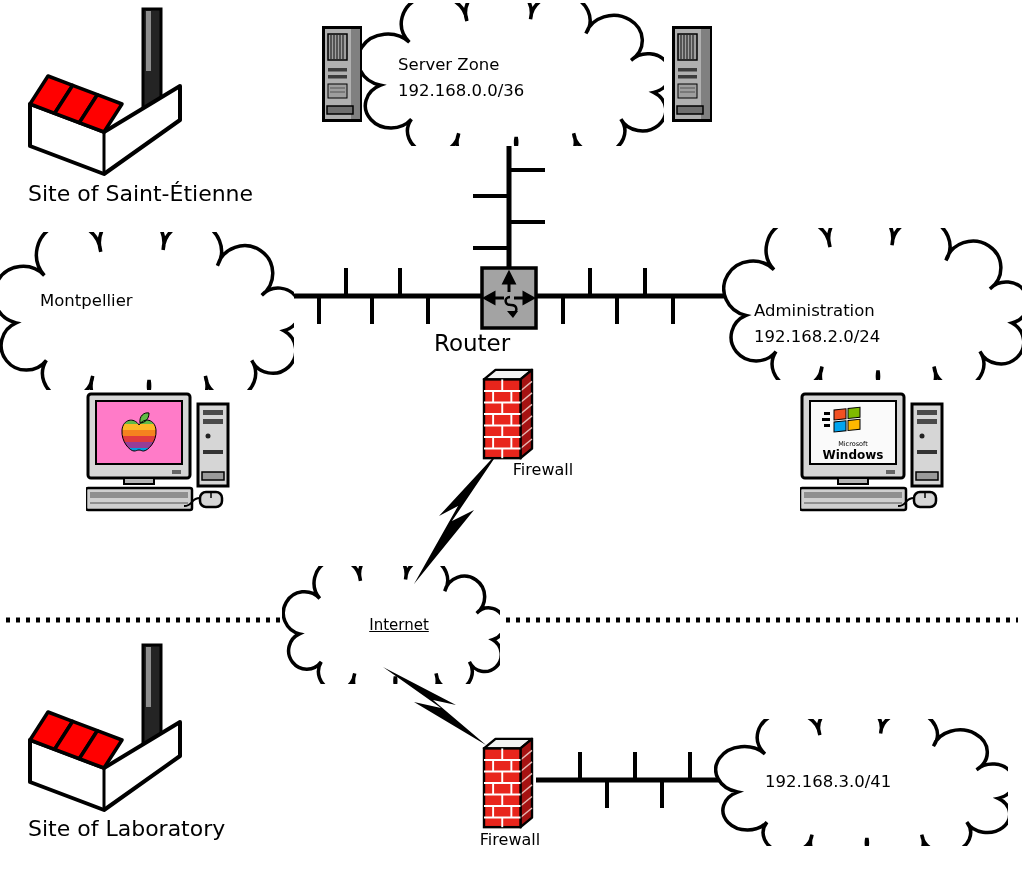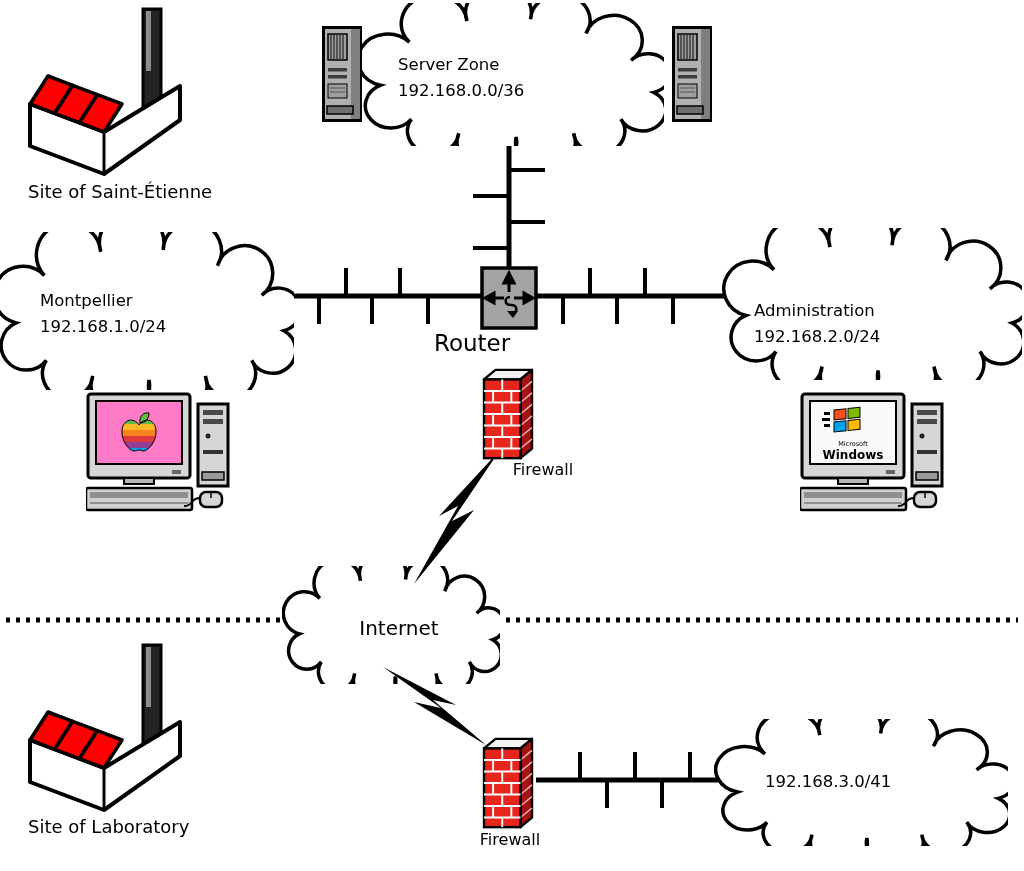--- a/index.html
+++ b/index.html
@@ -10,25 +10,25 @@
     --router-gray:#a3a3a3;
     --mac-screen-pink:#ff7bc8;
     --line-black:#000000;
   }
   html,body{width:1024px;height:871px;overflow:hidden;background:#fff;}
   body{font-family:"DejaVu Sans","Liberation Sans",sans-serif;color:#000;}
   .canvas{position:relative;width:1024px;height:871px;background:#fff;overflow:hidden;}
   .abs{position:absolute;}
   .layer{position:absolute;left:0;top:0;}
   .label{position:absolute;color:#000;white-space:nowrap;}
-  .site-label{font-size:18px;}
+  .site-label{font-size:22px;}
   .cloud-label{position:absolute;text-align:left;line-height:1.6;font-size:16.5px;color:#000;}
   .router-label{font-size:23px;}
   .fw-label{font-size:16px;text-align:center;}
-  .inet-label{font-size:20px;text-align:center;}
+  .inet-label{font-size:15px;text-align:center;text-decoration:underline;}
   svg text{font-family:"DejaVu Sans","Liberation Sans",sans-serif;}
 </style>
 </head>
 <body>
 
 <div class="canvas">
 
   <svg width="0" height="0" style="position:absolute" aria-hidden="true">
     <defs>
       <path id="cloud-shape" vector-effect="non-scaling-stroke" fill="#ffffff" stroke="#000000" stroke-width="3.5" d="M 24,92 A 29,29 0 1 1 52,44 A 32,32 0 1 1 108,20 A 32,32 0 1 1 170,18 A 29,29 0 1 1 224,34 A 28,28 0 1 1 268,64 A 22,22 0 1 1 290,100 A 23,23 0 1 1 258,130 A 25,25 0 1 1 212,146 A 29,29 0 1 1 156,150 A 29,29 0 1 1 100,146 A 25,25 0 1 1 54,130 A 25,25 0 1 1 24,92 Z"></path>
@@ -260,21 +260,20 @@
   <div class="label site-label" style="left:28px;top:181px">Site of Saint-Étienne</div>
   <div class="label site-label" style="left:28px;top:816px">Site of Laboratory</div>
 
   <div class="cloud-label" style="left:398px;top:52px;width:240px">
     <div>Server Zone</div>
     <div>192.168.0.0/36</div>
   </div>
 
   <div class="cloud-label" style="left:40px;top:288px;width:240px">
     <div>Montpellier</div>
-    <div>192.168.1.0/24</div>
   </div>
 
   <div class="cloud-label" style="left:754px;top:298px;width:240px">
     <div>Administration</div>
     <div>192.168.2.0/24</div>
   </div>
 
   <div class="label router-label" style="left:434px;top:330px;width:150px">Router</div>
 
   <div class="label fw-label" style="left:480px;top:460px;width:126px">Firewall</div>

